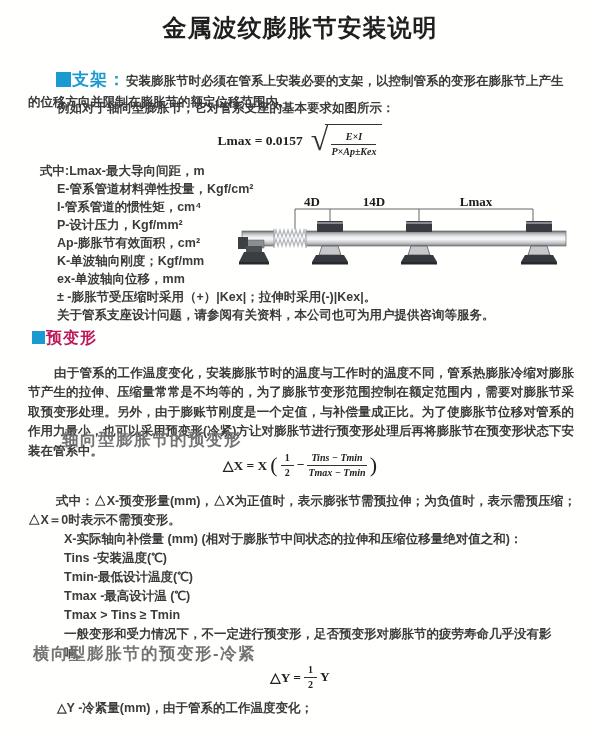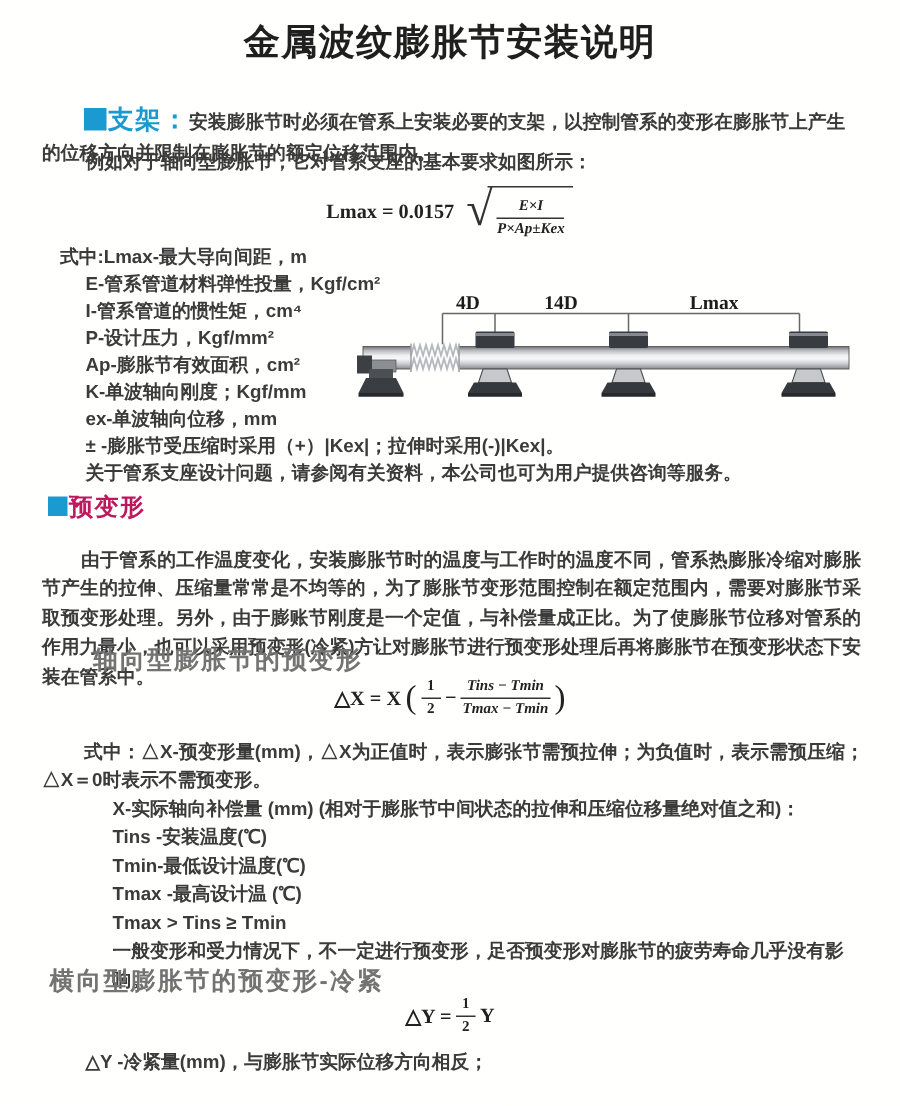--- a/index.html
+++ b/index.html
@@ -32,21 +32,21 @@
   .vars div{margin-left:29px;}
   .vars div.v0{margin-left:12px;}
   .sec2-head{position:absolute;left:32px;top:328px;font-size:16px;font-weight:bold;color:#be185d;letter-spacing:1px;}
   .p2{position:absolute;left:28px;top:351px;width:546px;font-size:12.5px;line-height:19.5px;
       font-weight:600;text-indent:26px;text-align:justify;}
   .sub-head{position:absolute;font-size:16.5px;font-weight:bold;color:#737373;letter-spacing:1.5px;}
   .axial-head{left:62px;top:429px;}
   .lateral-head{left:33px;top:643px;}
   .notes{position:absolute;left:28px;top:492px;width:548px;font-size:12.5px;line-height:19px;font-weight:600;}
   .notes .n0{text-indent:28px;text-align:justify;}
-  .notes .ind{margin-left:47px;}
+  .notes .ind{margin-left:36px;}
   .lastnote{position:absolute;left:57px;top:700px;font-size:12.5px;font-weight:600;}
   .diagram{position:absolute;left:236px;top:192px;width:352px;height:88px;}
   .dim-label{font-family:"Liberation Serif",serif;font-weight:bold;font-size:13px;fill:#1c1c1c;}
 </style>
 </head>
 <body>
 
 <div class="page">
 
   <div class="title">金属波纹膨胀节安装说明</div>
@@ -179,15 +179,15 @@
 
   <div class="mathrow formula3">
     <span>△Y =</span>
     <span class="frac">
       <span class="num">1</span>
       <span class="den">2</span>
     </span>
     <span>Y</span>
   </div>
 
-  <div class="lastnote">△Y -冷紧量(mm)，与膨胀节实际位移方向相反；</div>
+  <div class="lastnote">△Y -冷紧量(mm)，由于管系的工作温度变化；</div>
 
 </div>
 
 </body></html>

